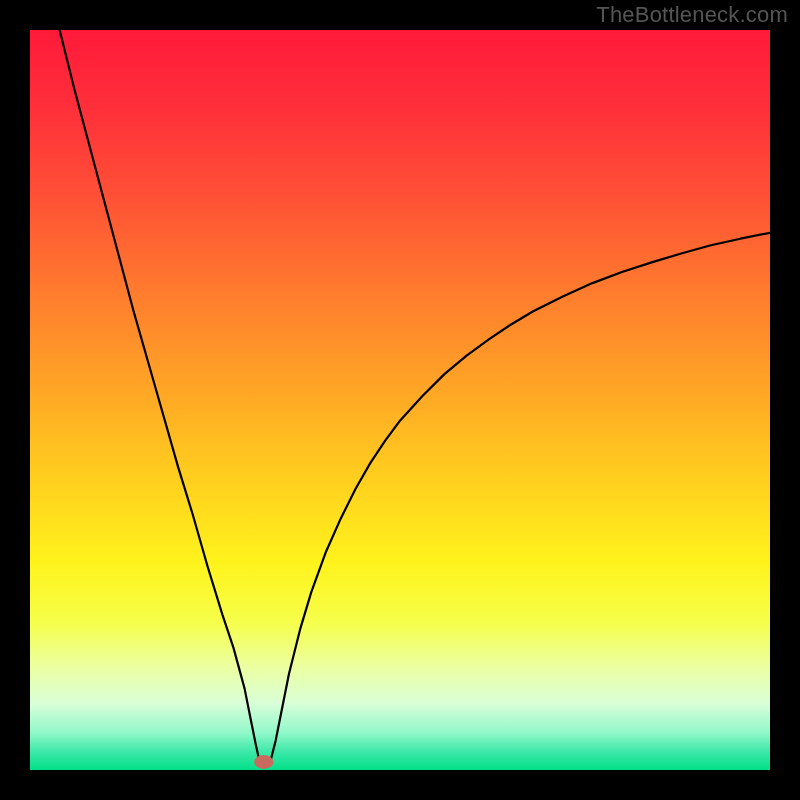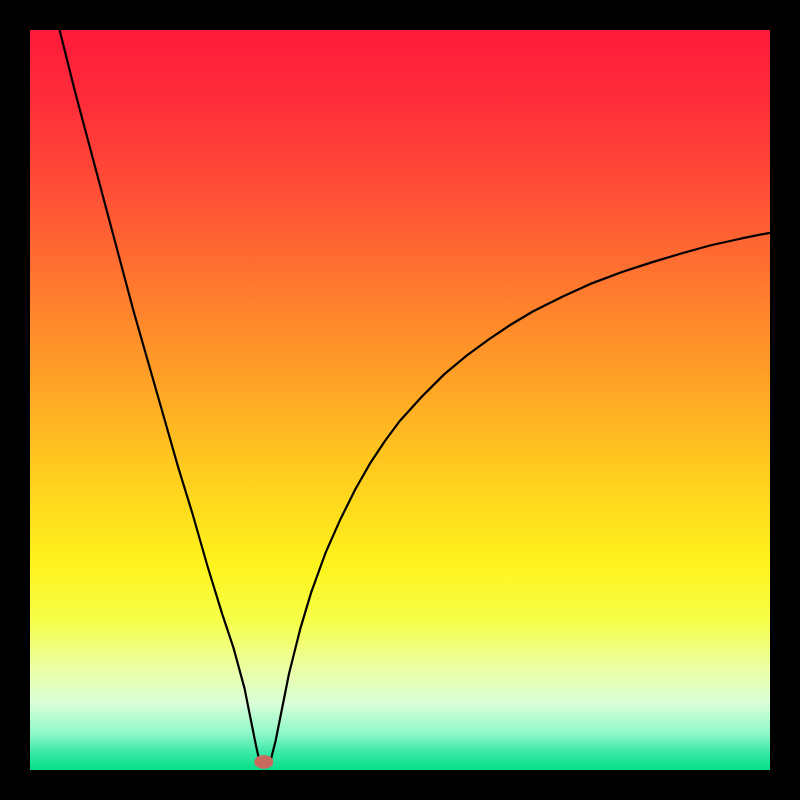--- a/index.html
+++ b/index.html
@@ -63,14 +63,15 @@
             <stop offset="97.5%" stop-color="#3fe8a9"></stop>
             <stop offset="100%" stop-color="#00e088"></stop>
           </linearGradient>
       </defs>
       <rect id="bg-rect" x="0" y="0" width="740" height="740" fill="url(#bg-grad)"></rect>
       <path id="curve-path" fill="none" stroke="#000" stroke-width="2.2" stroke-linejoin="round" stroke-linecap="round" d="M29.6 0.0 L44.4 59.2 L59.2 114.7 L74.0 170.2 L88.8 225.7 L103.6 281.2 L118.4 333.0 L133.2 384.8 L148.0 436.6 L162.8 484.7 L177.6 536.5 L192.4 584.6 L203.5 617.9 L214.6 658.6 L220.5 688.2 L225.7 714.1 L229.4 731.1 L231.6 731.9 L240.5 731.1 L245.7 710.4 L251.6 680.8 L259.0 643.8 L270.1 599.4 L281.2 562.4 L296.0 521.7 L310.8 488.4 L325.6 458.8 L340.4 432.9 L355.2 410.7 L370.0 390.7 L392.2 366.3 L414.4 344.1 L436.6 325.6 L458.8 309.3 L481.0 294.5 L503.2 281.2 L532.8 266.4 L562.4 253.1 L592.0 242.0 L621.6 232.4 L651.2 223.5 L680.8 215.3 L710.4 208.7 L740.0 202.8"></path>
       <ellipse id="marker-dot" fill="#c96a5e" cx="233.8" cy="731.9" rx="9.6" ry="7.0"></ellipse>
     </svg>
   </div>
 
+  <div class="watermark">TheBottleneck.com</div>
 
 </div>
 
 </body></html>

